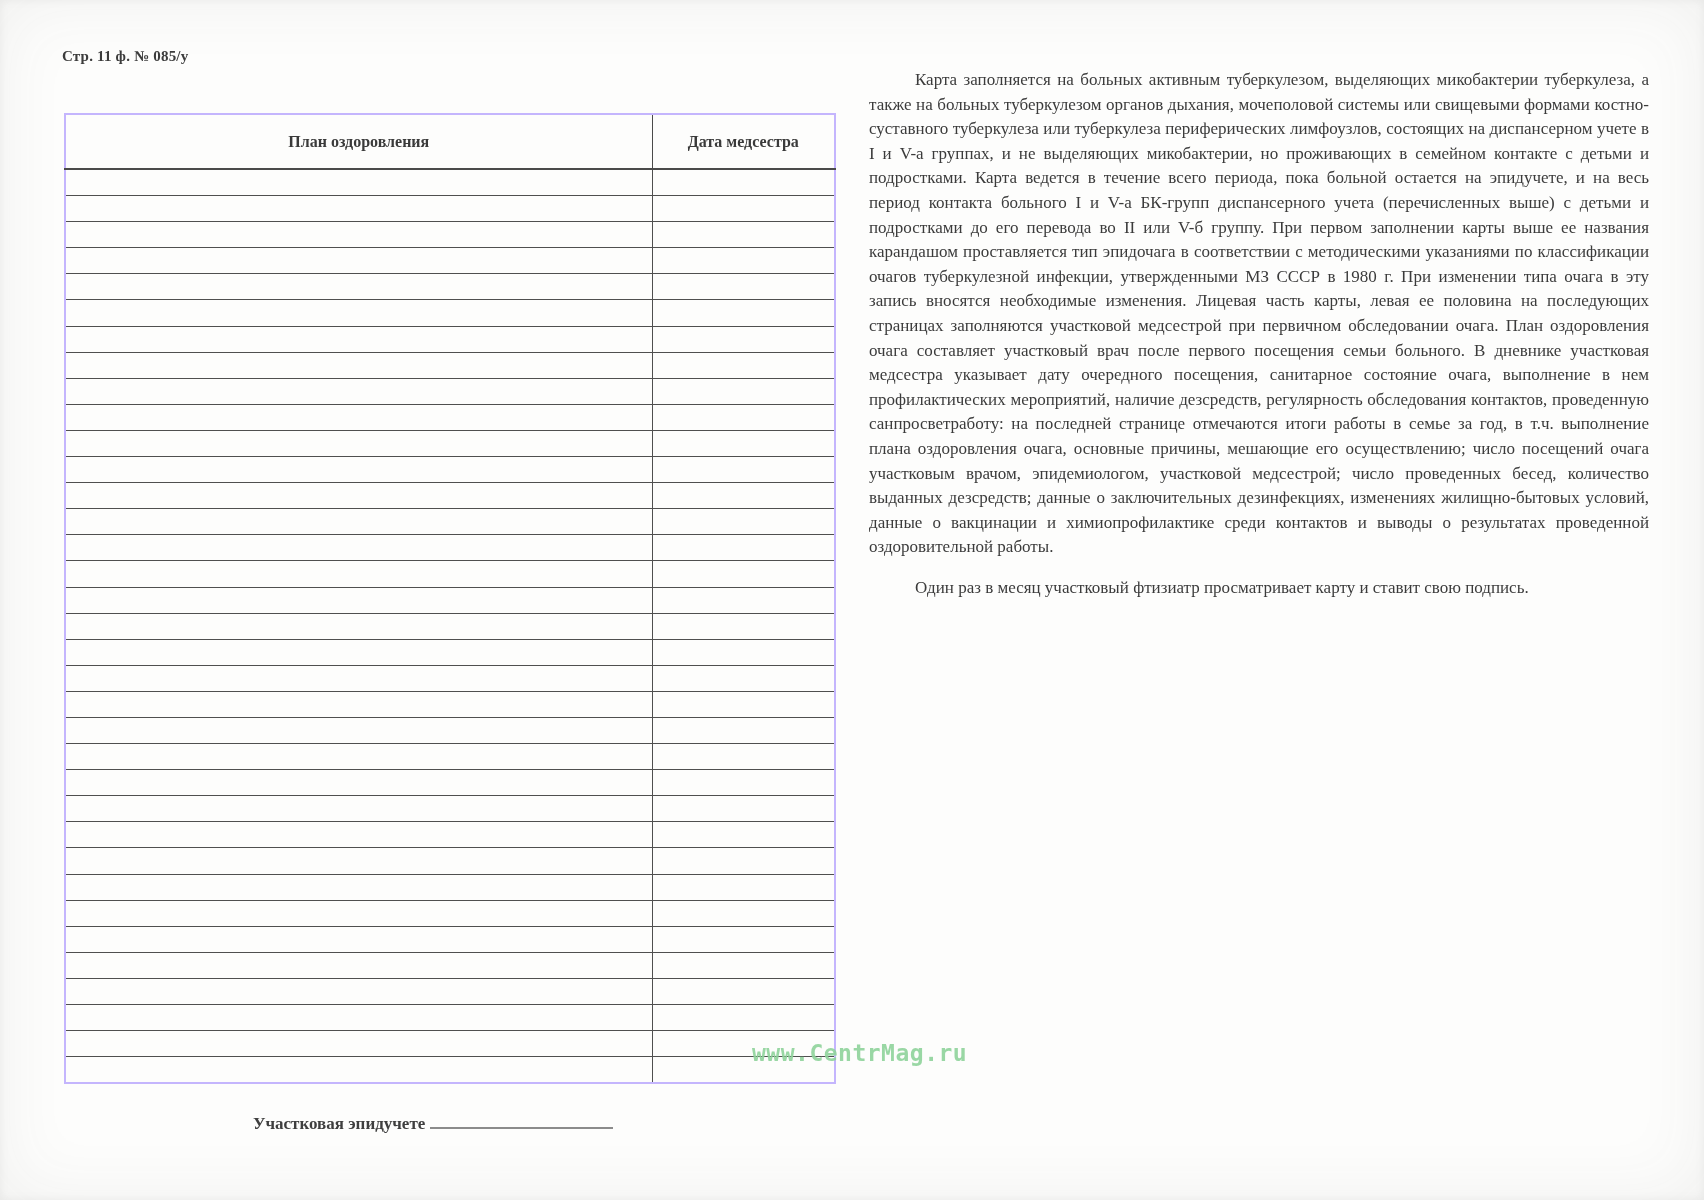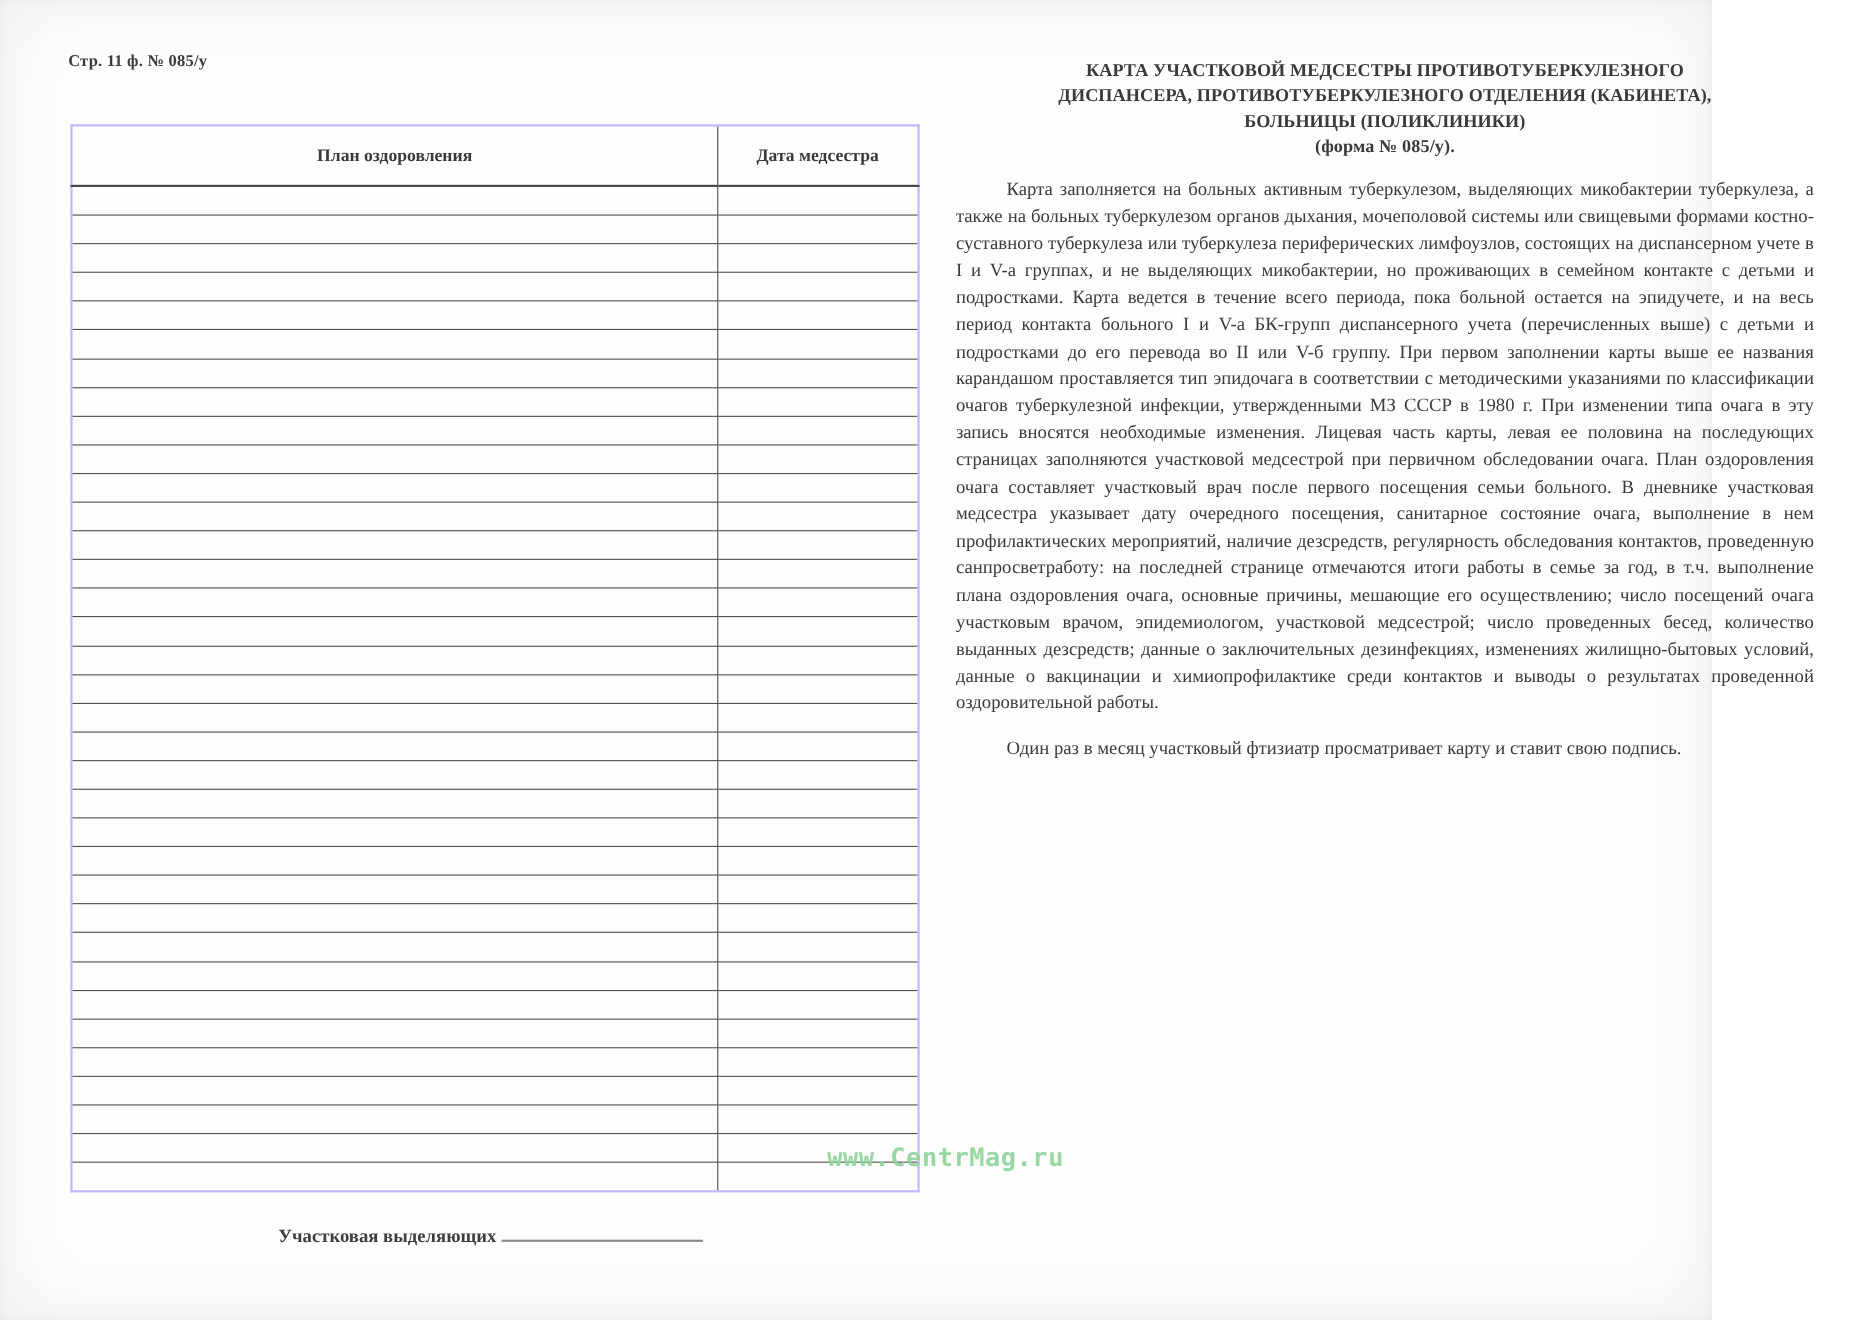--- a/index.html
+++ b/index.html
@@ -4,21 +4,21 @@
 <style>
   html, body {
     margin: 0; padding: 0;
     width: 1704px; height: 1200px;
     background: #ffffff;
     font-family: "Liberation Serif", "DejaVu Serif", serif;
     overflow: hidden;
   }
   .scan {
     position: relative;
-    width: 1556px; height: 1200px;
+    width: 1704px; height: 1200px;
     background: #fdfdfc;
     box-shadow: inset 0 0 70px rgba(70,70,70,0.07), inset 0 0 8px rgba(120,120,120,0.10);
     text-decoration: underline;
   }
 
   
   .page-label {
     position: absolute; left: 62px; top: 48px;
     font-size: 15px; font-weight: 600; color: #3c3c3c;
     letter-spacing: 0.2px;
@@ -247,28 +247,24 @@
         <td></td>
       </tr>
         <tr>
         <td></td>
         <td></td>
       </tr>
       </tbody>
   </table>
 
   <div class="signature">
-    <span>Участковая выделяющих</span><span class="sig-line"></span>
+    <span>Участковая эпидучете</span><span class="sig-line"></span>
   </div>
 
   <div class="right-col">
-    <div class="form-title">КАРТА УЧАСТКОВОЙ МЕДСЕСТРЫ ПРОТИВОТУБЕРКУЛЕЗНОГО
-ДИСПАНСЕРА, ПРОТИВОТУБЕРКУЛЕЗНОГО ОТДЕЛЕНИЯ (КАБИНЕТА),
-БОЛЬНИЦЫ (ПОЛИКЛИНИКИ)
-(форма № 085/у).</div>
     <div class="instructions">
       <p>Карта заполняется на больных активным туберкулезом, выделяющих микобактерии туберкулеза, а также на больных туберкулезом органов дыхания, мочеполовой системы или свищевыми формами костно-суставного туберкулеза или туберкулеза периферических лимфоузлов, состоящих на диспансерном учете в I и V-а группах, и не выделяющих микобактерии, но проживающих в семейном контакте с детьми и подростками. Карта ведется в течение всего периода, пока больной остается на эпидучете, и на весь период контакта больного I и V-а БК-групп диспансерного учета (перечисленных выше) с детьми и подростками до его перевода во II или V-б группу. При первом заполнении карты выше ее названия карандашом проставляется тип эпидочага в соответствии с методическими указаниями по классификации очагов туберкулезной инфекции, утвержденными МЗ СССР в 1980 г. При изменении типа очага в эту запись вносятся необходимые изменения. Лицевая часть карты, левая ее половина на последующих страницах заполняются участковой медсестрой при первичном обследовании очага. План оздоровления очага составляет участковый врач после первого посещения семьи больного. В дневнике участковая медсестра указывает дату очередного посещения, санитарное состояние очага, выполнение в нем профилактических мероприятий, наличие дезсредств, регулярность обследования контактов, проведенную санпросветработу: на последней странице отмечаются итоги работы в семье за год, в т.ч. выполнение плана оздоровления очага, основные причины, мешающие его осуществлению; число посещений очага участковым врачом, эпидемиологом, участковой медсестрой; число проведенных бесед, количество выданных дезсредств; данные о заключительных дезинфекциях, изменениях жилищно-бытовых условий, данные о вакцинации и химиопрофилактике среди контактов и выводы о результатах проведенной оздоровительной работы.</p>
       <p>Один раз в месяц участковый фтизиатр просматривает карту и ставит свою подпись.</p>
     </div>
   </div>
 
   <div class="watermark" style="color: rgb(143, 211, 155);">www.CentrMag.ru</div>
 
 </div>
 

